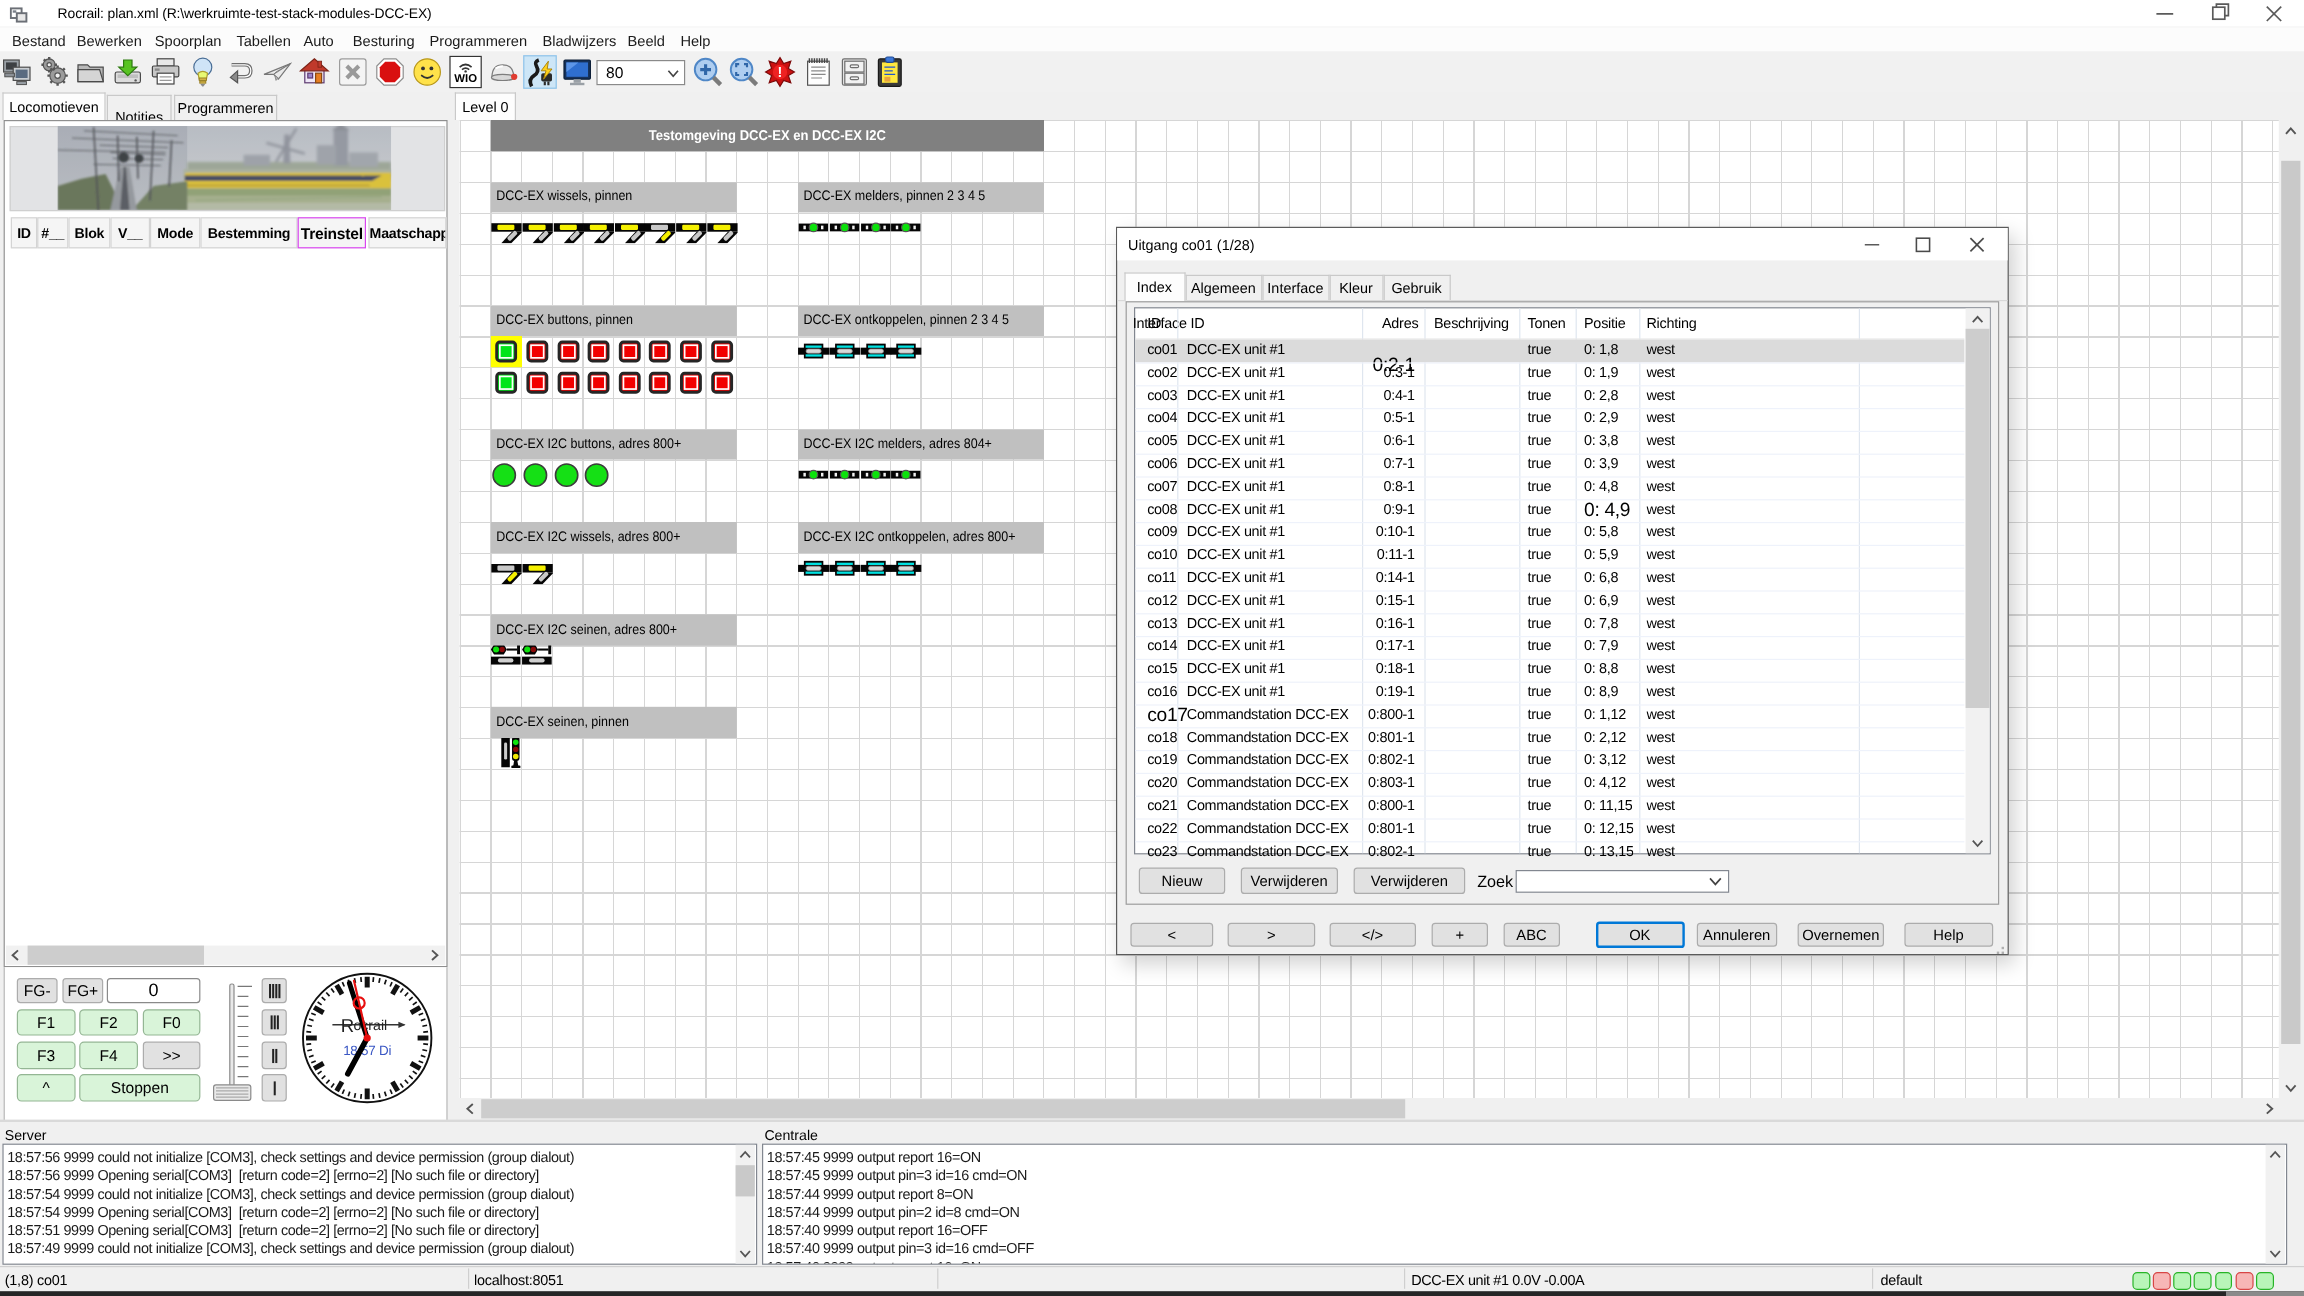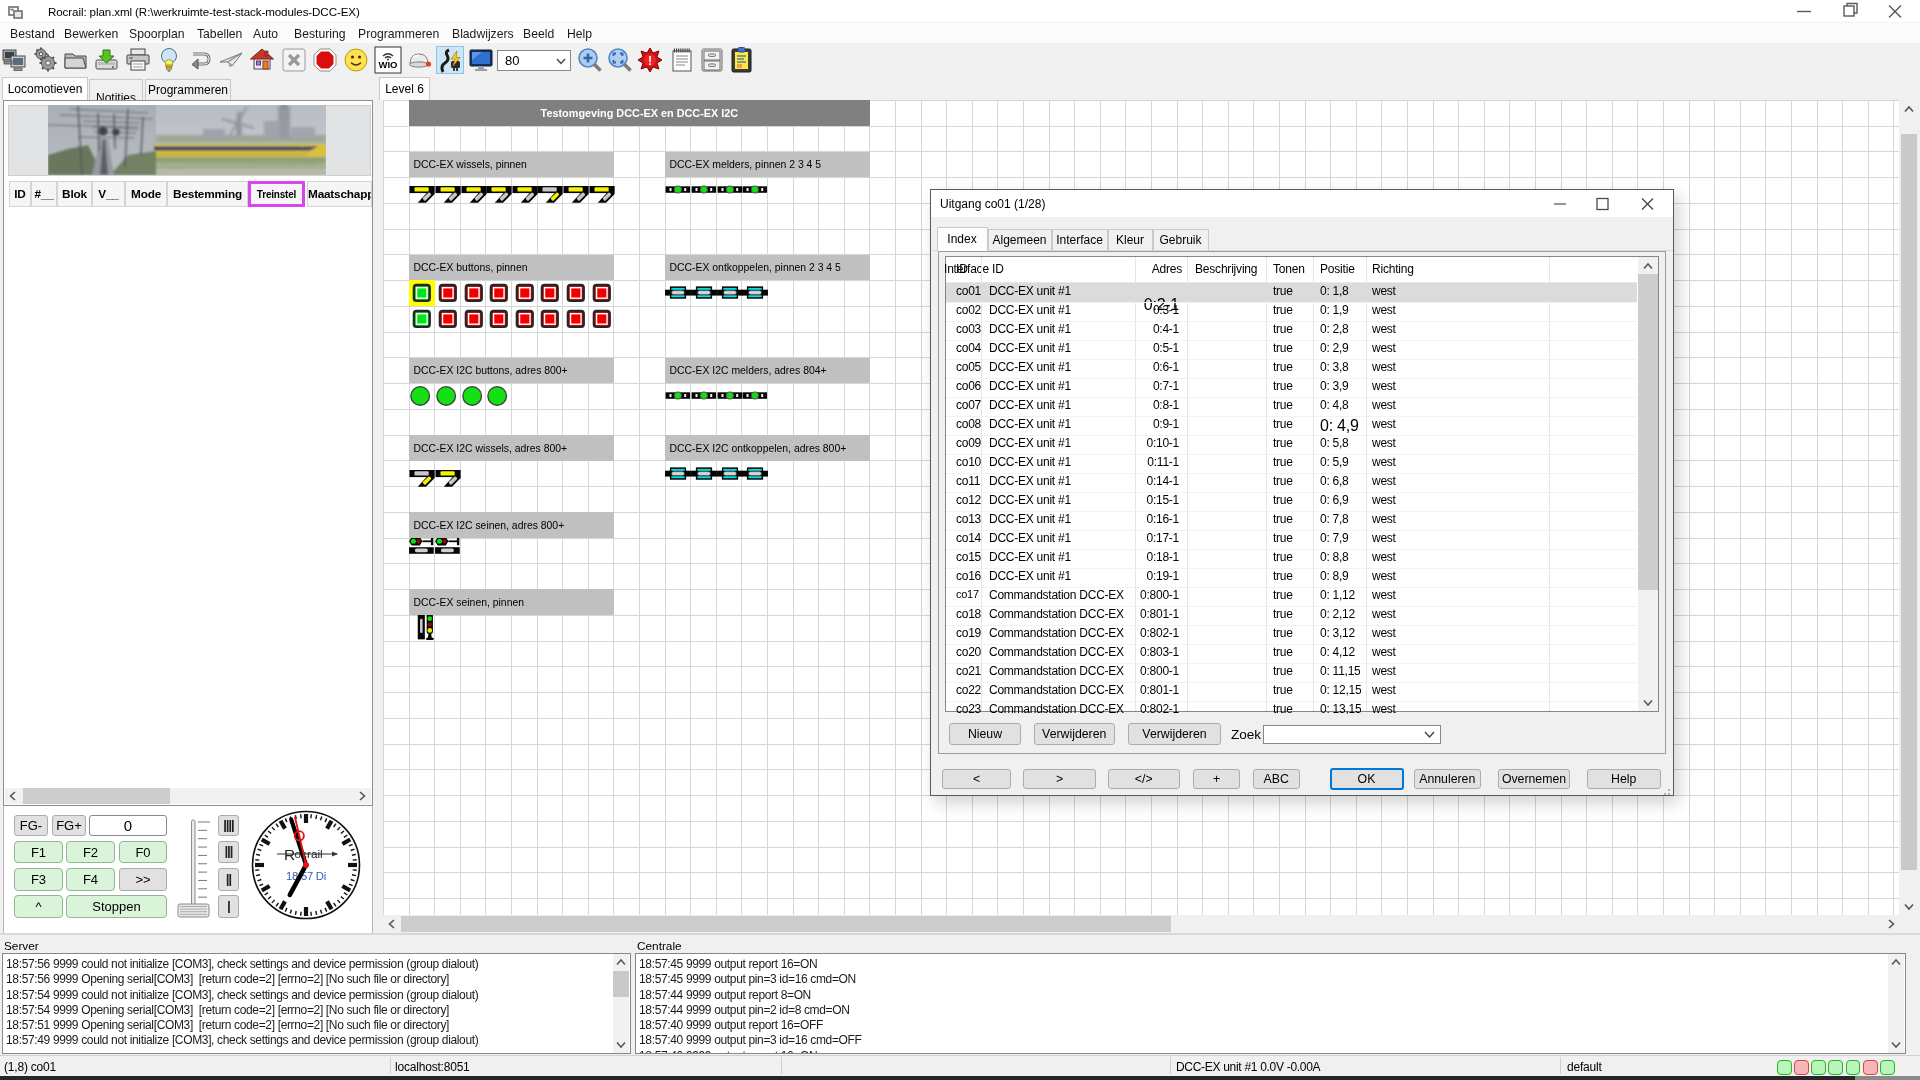--- a/index.html
+++ b/index.html
@@ -221,21 +221,21 @@
           <line x1="9" y1="16" x2="18" y2="16"></line>
         </g>
         <rect x="9" y="18" width="5" height="4" fill="#e8a33d"></rect>
         <rect x="10" y="1.5" width="7" height="4.5" rx="1.5" fill="#3c78d8" stroke="#1f4a94"></rect>
       </svg></div>
   </div>
 <div style="position:absolute;left:0;top:77px;width:1920px;height:23px;background:#f0f0f0;"></div>
 <div class="tab tabactive" style="left:2px;top:77px;width:86px;height:23px;">Locomotieven</div>
 <div class="tab" style="left:89px;top:79px;width:54px;height:37px;">Notities</div>
 <div class="tab" style="left:145px;top:79px;width:86px;height:21px;">Programmeren</div>
-<div class="tab tabactive" style="left:379px;top:77px;width:51px;height:23px;">Level 6</div>
+<div class="tab tabactive" style="left:379px;top:77px;width:51px;height:23px;">Level 0</div>
 <div style="position:absolute;left:3px;top:100px;width:370px;height:706px;background:#fff;border:1px solid #8f8f8f;"></div>
 <div style="position:absolute;left:8px;top:105px;width:363px;height:71px;background:#e2e3e5;border:1px solid #cfcfcf;"></div>
 <svg style="position:absolute;left:48px;top:105px" width="278" height="70" viewBox="0 0 278 70">
 <defs>
 <linearGradient id="skyL" x1="0" y1="0" x2="0" y2="1">
  <stop offset="0" stop-color="#a6aab4"></stop>
         <stop offset="1" stop-color="#b9bcc2"></stop>
 </linearGradient>
 <linearGradient id="skyR" x1="0" y1="0" x2="0" y2="1">
  <stop offset="0" stop-color="#b7bbc3"></stop>
@@ -301,21 +301,21 @@
 <circle cx="68" cy="27" r="3.6" fill="#2c2e33" filter="url(#bl)"></circle>
 <rect x="0" y="0" width="278" height="70" fill="#c2c3c8" opacity="0.14"></rect>
 </svg>
 <div style="position:absolute;left:6px;top:181px;width:365px;height:26px;background:#fff;"></div>
 <div style="position:absolute;left:9px;top:181px;width:22px;height:26px;background:#f5f5f5;border:1px solid #d4d4d4;display:flex;align-items:center;justify-content:center;font-weight:bold;font-size:11.8px;letter-spacing:-0.2px;overflow:hidden;white-space:nowrap;">ID</div>
 <div style="position:absolute;left:31px;top:181px;width:26px;height:26px;background:#f5f5f5;border:1px solid #d4d4d4;display:flex;align-items:center;justify-content:center;font-weight:bold;font-size:11.8px;letter-spacing:-0.2px;overflow:hidden;white-space:nowrap;">#__</div>
 <div style="position:absolute;left:57px;top:181px;width:35px;height:26px;background:#f5f5f5;border:1px solid #d4d4d4;display:flex;align-items:center;justify-content:center;font-weight:bold;font-size:11.8px;letter-spacing:-0.2px;overflow:hidden;white-space:nowrap;">Blok</div>
 <div style="position:absolute;left:92px;top:181px;width:33px;height:26px;background:#f5f5f5;border:1px solid #d4d4d4;display:flex;align-items:center;justify-content:center;font-weight:bold;font-size:11.8px;letter-spacing:-0.2px;overflow:hidden;white-space:nowrap;">V__</div>
 <div style="position:absolute;left:125px;top:181px;width:42px;height:26px;background:#f5f5f5;border:1px solid #d4d4d4;display:flex;align-items:center;justify-content:center;font-weight:bold;font-size:11.8px;letter-spacing:-0.2px;overflow:hidden;white-space:nowrap;">Mode</div>
 <div style="position:absolute;left:167px;top:181px;width:81px;height:26px;background:#f5f5f5;border:1px solid #d4d4d4;display:flex;align-items:center;justify-content:center;font-weight:bold;font-size:11.8px;letter-spacing:-0.2px;overflow:hidden;white-space:nowrap;">Bestemming</div>
-<div style="position:absolute;left:248px;top:181px;width:57px;height:26px;background:#f5f5f5;border:3px solid #d946ef;display:flex;align-items:center;justify-content:center;font-weight:bold;font-size:10px;letter-spacing:-0.2px;overflow:hidden;white-space:nowrap;">Treinstel</div>
+<div style="position:absolute;left:248px;top:181px;width:57px;height:26px;background:#f5f5f5;border:1px solid #d946ef;display:flex;align-items:center;justify-content:center;font-weight:bold;font-size:13px;letter-spacing:-0.2px;overflow:hidden;white-space:nowrap;">Treinstel</div>
 <div style="position:absolute;left:307px;top:181px;width:65px;height:26px;background:#f5f5f5;border:1px solid #d4d4d4;display:flex;align-items:center;justify-content:flex-start;font-weight:bold;font-size:11.8px;letter-spacing:-0.2px;overflow:hidden;white-space:nowrap;">Maatschappij</div>
 <div style="position:absolute;left:5px;top:788px;width:366px;height:16px;background:#f1f1f1;"></div>
 <svg style="position:absolute;left:8px;top:791px" width="10" height="10">
     <path d="M7 1 L2.5 5 L7 9" fill="none" stroke="#555" stroke-width="1.6"></path>
   </svg>
 <svg style="position:absolute;left:357px;top:791px" width="10" height="10">
     <path d="M3 1 L7.5 5 L3 9" fill="none" stroke="#555" stroke-width="1.6"></path>
   </svg>
 <div style="position:absolute;left:23px;top:788px;width:147px;height:16px;background:#cdcdcd;"></div>
 <div style="position:absolute;left:3px;top:806px;width:370px;height:129px;background:#fff;border:1px solid #b5b5b5;border-top:none;"></div>
@@ -996,21 +996,21 @@
 <div style="position:absolute;left:1320px;top:550.0px;font-size:12px;letter-spacing:-0.25px;height:19px;overflow:hidden;z-index:11;">0: 8,8</div>
 <div style="position:absolute;left:1372px;top:550.0px;font-size:12px;letter-spacing:-0.25px;height:19px;overflow:hidden;z-index:11;">west</div>
 <div style="position:absolute;left:946px;top:567.5px;width:691px;height:1px;background:#eef2fb;z-index:11;"></div>
 <div style="position:absolute;left:956px;top:569.0px;font-size:12px;letter-spacing:-0.25px;height:19px;overflow:hidden;z-index:11;">co16</div>
 <div style="position:absolute;left:989px;top:569.0px;font-size:12px;letter-spacing:-0.25px;height:19px;overflow:hidden;z-index:11;">DCC-EX unit #1</div>
 <div style="position:absolute;left:1099px;top:569.0px;width:80px;text-align:right;font-size:12px;letter-spacing:-0.25px;height:19px;overflow:hidden;z-index:11;">0:19-1</div>
 <div style="position:absolute;left:1273px;top:569.0px;font-size:12px;letter-spacing:-0.25px;height:19px;overflow:hidden;z-index:11;">true</div>
 <div style="position:absolute;left:1320px;top:569.0px;font-size:12px;letter-spacing:-0.25px;height:19px;overflow:hidden;z-index:11;">0: 8,9</div>
 <div style="position:absolute;left:1372px;top:569.0px;font-size:12px;letter-spacing:-0.25px;height:19px;overflow:hidden;z-index:11;">west</div>
 <div style="position:absolute;left:946px;top:586.5px;width:691px;height:1px;background:#eef2fb;z-index:11;"></div>
-<div style="position:absolute;left:956px;top:588.0px;font-size:11px;letter-spacing:-0.25px;height:19px;overflow:hidden;z-index:11;">co17</div>
+<div style="position:absolute;left:956px;top:588.0px;font-size:16px;letter-spacing:-0.25px;height:19px;overflow:hidden;z-index:11;">co17</div>
 <div style="position:absolute;left:989px;top:588.0px;font-size:12px;letter-spacing:-0.25px;height:19px;overflow:hidden;z-index:11;">Commandstation DCC-EX</div>
 <div style="position:absolute;left:1099px;top:588.0px;width:80px;text-align:right;font-size:12px;letter-spacing:-0.25px;height:19px;overflow:hidden;z-index:11;">0:800-1</div>
 <div style="position:absolute;left:1273px;top:588.0px;font-size:12px;letter-spacing:-0.25px;height:19px;overflow:hidden;z-index:11;">true</div>
 <div style="position:absolute;left:1320px;top:588.0px;font-size:12px;letter-spacing:-0.25px;height:19px;overflow:hidden;z-index:11;">0: 1,12</div>
 <div style="position:absolute;left:1372px;top:588.0px;font-size:12px;letter-spacing:-0.25px;height:19px;overflow:hidden;z-index:11;">west</div>
 <div style="position:absolute;left:946px;top:605.5px;width:691px;height:1px;background:#eef2fb;z-index:11;"></div>
 <div style="position:absolute;left:956px;top:607.0px;font-size:12px;letter-spacing:-0.25px;height:19px;overflow:hidden;z-index:11;">co18</div>
 <div style="position:absolute;left:989px;top:607.0px;font-size:12px;letter-spacing:-0.25px;height:19px;overflow:hidden;z-index:11;">Commandstation DCC-EX</div>
 <div style="position:absolute;left:1099px;top:607.0px;width:80px;text-align:right;font-size:12px;letter-spacing:-0.25px;height:19px;overflow:hidden;z-index:11;">0:801-1</div>
 <div style="position:absolute;left:1273px;top:607.0px;font-size:12px;letter-spacing:-0.25px;height:19px;overflow:hidden;z-index:11;">true</div>

